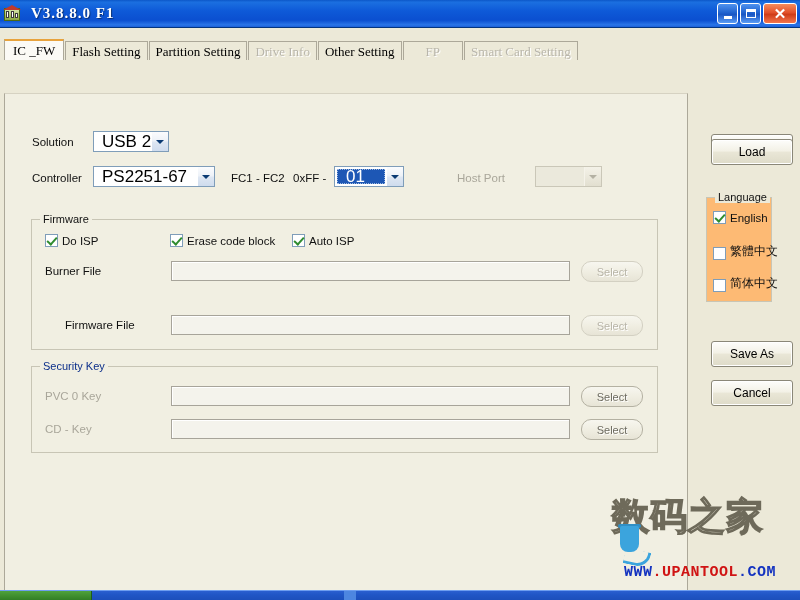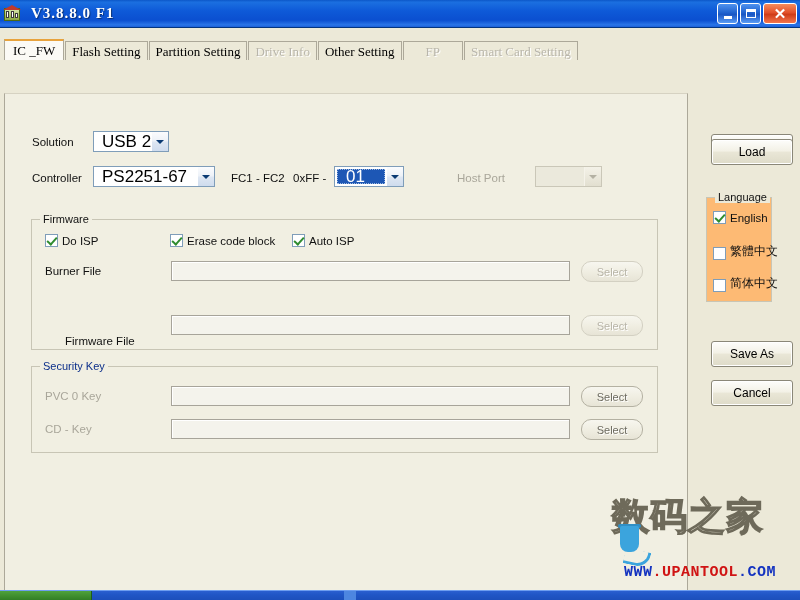--- a/index.html
+++ b/index.html
@@ -441,21 +441,21 @@
       </div>
       <div class="chk" style="left:260px; top:14px;">
         <span class="box checked"></span>
         <span>Auto ISP</span>
       </div>
 
       <div class="lbl" style="left:13px; top:45px;">Burner File</div>
       <div class="tfield" style="left:139px; top:41px; width:399px;"></div>
       <div class="selbtn" style="left:549px; top:41px;">Select</div>
 
-      <div class="lbl" style="left:13px; top:115px;padding-left:20px;">Firmware File</div>
+      <div class="lbl" style="left:13px; top:99px;padding-left:20px;">Firmware File</div>
       <div class="tfield" style="left:139px; top:95px; width:399px;"></div>
       <div class="selbtn" style="left:549px; top:95px;">Select</div>
     </div>
 
     <div class="group" style="left:26px; top:272px; width:627px; height:87px;">
       <div class="legend blue">Security Key</div>
 
       <div class="lbl dim" style="left:13px; top:23px;">PVC 0 Key</div>
       <div class="tfield" style="left:139px; top:19px; width:399px;"></div>
       <div class="selbtn on" style="left:549px; top:19px;">Select</div>

